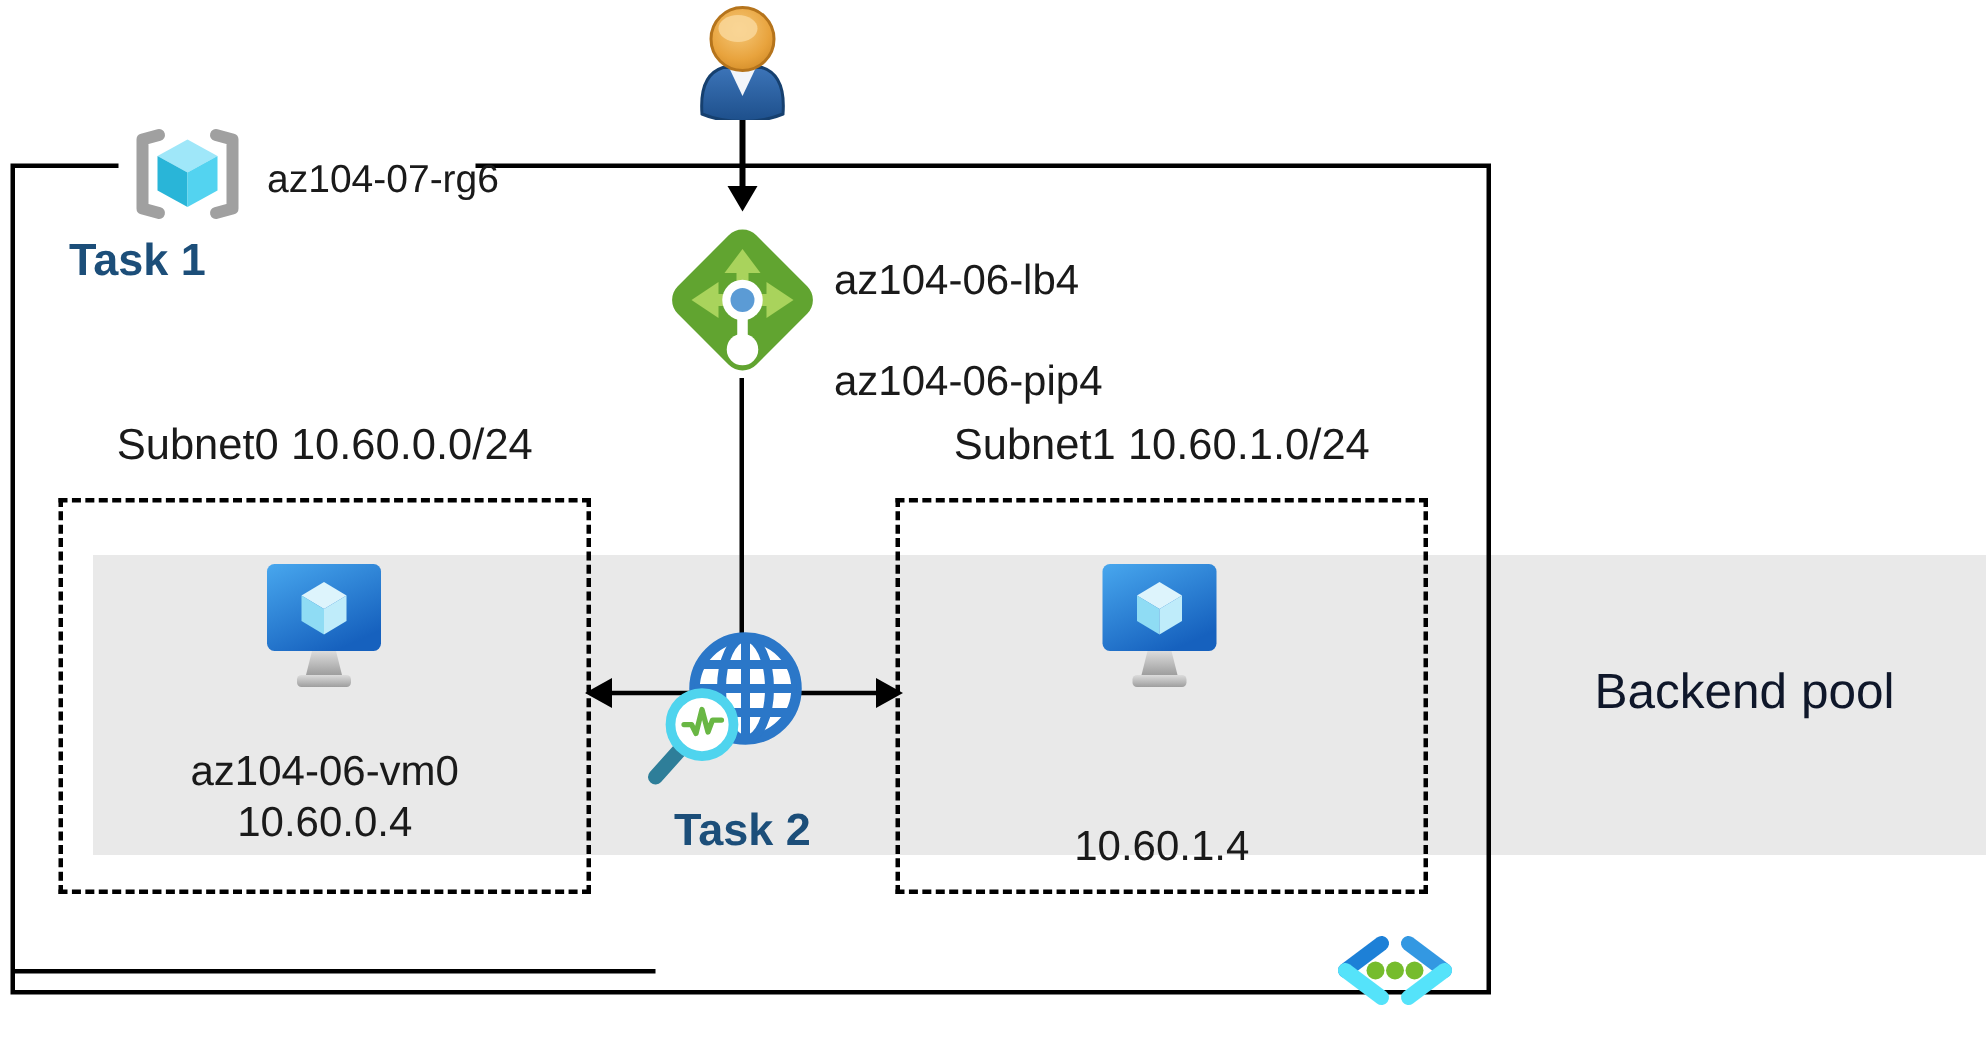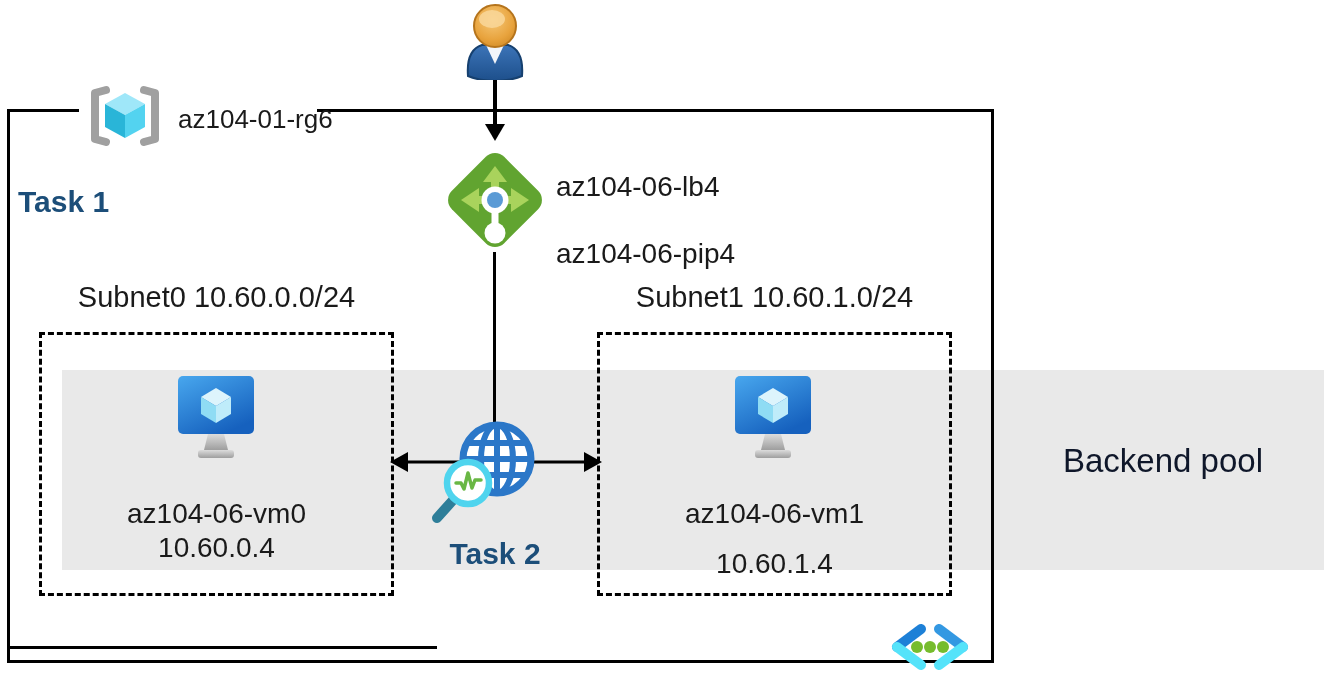--- a/index.html
+++ b/index.html
@@ -47,23 +47,23 @@
 
   <span class="abs" style="left:82px;top:84px;">
     <svg width="86" height="64" viewBox="0 0 86 64">
       <polyline points="24,6 13,9 13,55 24,58" fill="none" stroke="#a0a0a0" stroke-width="8" stroke-linecap="round" stroke-linejoin="round"></polyline>
       <polyline points="62,6 73,9 73,55 62,58" fill="none" stroke="#a0a0a0" stroke-width="8" stroke-linecap="round" stroke-linejoin="round"></polyline>
       <polygon points="43,9 63,20 43,31 23,20" fill="#9fe7f9"></polygon>
       <polygon points="23,20 43,31 43,54 23,43" fill="#29b5d8"></polygon>
       <polygon points="43,31 63,20 63,43 43,54" fill="#53d3f0"></polygon>
     </svg>
   </span>
-  <div class="abs lbl rg-label" style="left:178px;top:104px;">az104-01-rg6</div>
+  <div class="abs lbl rg-label" style="left:178px;top:104px;">az104-07-rg6</div>
 
-  <div class="abs lbl task-label" style="left:18px;top:157px;margin-top:28px;">Task 1</div>
+  <div class="abs lbl task-label" style="left:46px;top:157px;">Task 1</div>
 
   <span class="abs" style="left:458px;top:2px;">
     <svg width="74" height="78" viewBox="0 0 74 78">
       <defs>
         <linearGradient id="gBody" x1="0" y1="0" x2="0" y2="1">
           <stop offset="0" stop-color="#3c74b8"></stop>
             <stop offset="1" stop-color="#1d4f8b"></stop>
         </linearGradient>
         <radialGradient id="gHead" cx="0.45" cy="0.35" r="0.8">
           <stop offset="0" stop-color="#f6c878"></stop>
@@ -131,21 +131,20 @@
   <span class="abs" style="left:732px;top:373px;">
     <svg width="82" height="90" viewBox="0 0 82 90">
       <rect x="3" y="3" width="76" height="58" rx="5" fill="url(#gMon)"></rect>
       <polygon points="41,15 56,24 41,33 26,24" fill="#ddf4fc"></polygon>
       <polygon points="26,24 41,33 41,50 26,41" fill="#8fdcf4"></polygon>
       <polygon points="41,33 56,24 56,41 41,50" fill="#bfecfa"></polygon>
       <polygon points="33,61 49,61 53,77 29,77" fill="url(#gStand)"></polygon>
       <rect x="23" y="77" width="36" height="8" rx="3" fill="url(#gStand)"></rect>
     </svg>
   </span>
-  <div class="abs vm-label" style="left:597px;top:498px;width:355px;">az104-06-vm1</div>
   <div class="abs vm-label" style="left:597px;top:548px;width:355px;">10.60.1.4</div>
 
   <span class="abs" style="left:427px;top:415px;">
     <svg width="140" height="110" viewBox="0 0 140 110">
       <circle cx="70" cy="44" r="34" fill="#ffffff" stroke="#2b77c8" stroke-width="7"></circle>
       <line x1="70" y1="10" x2="70" y2="78" stroke="#2b77c8" stroke-width="6"></line>
       <ellipse cx="70" cy="44" rx="16" ry="34" fill="none" stroke="#2b77c8" stroke-width="6"></ellipse>
       <line x1="40" y1="28" x2="100" y2="28" stroke="#2b77c8" stroke-width="6"></line>
       <line x1="36" y1="44" x2="104" y2="44" stroke="#2b77c8" stroke-width="6"></line>
       <line x1="40" y1="60" x2="100" y2="60" stroke="#2b77c8" stroke-width="6"></line>

